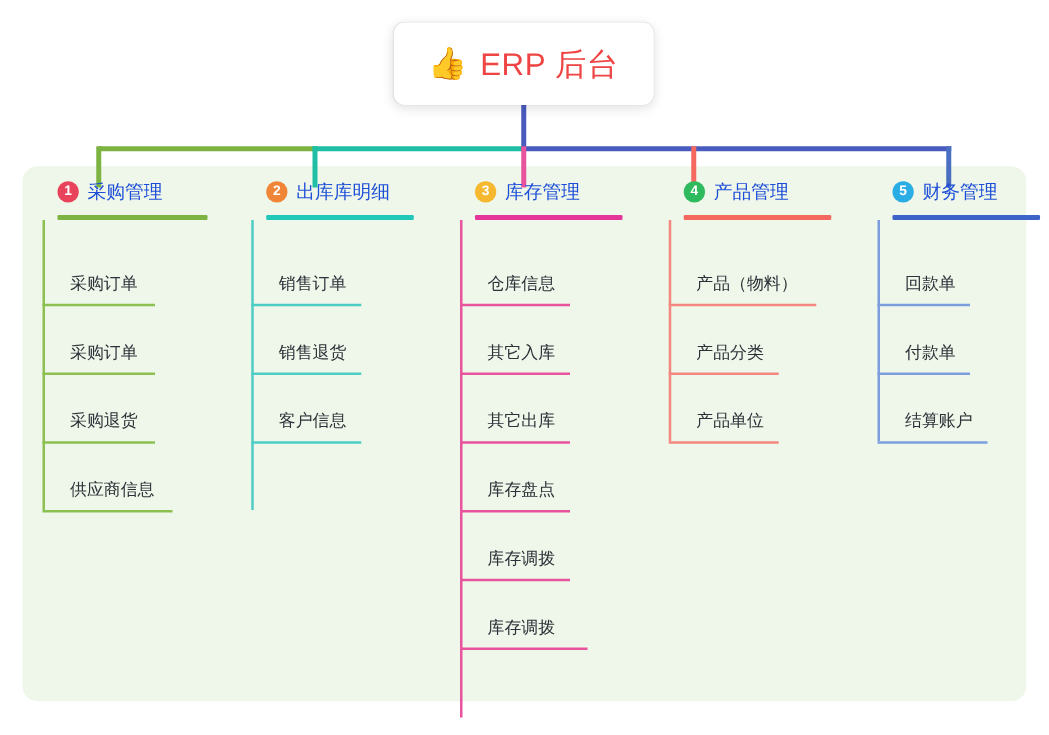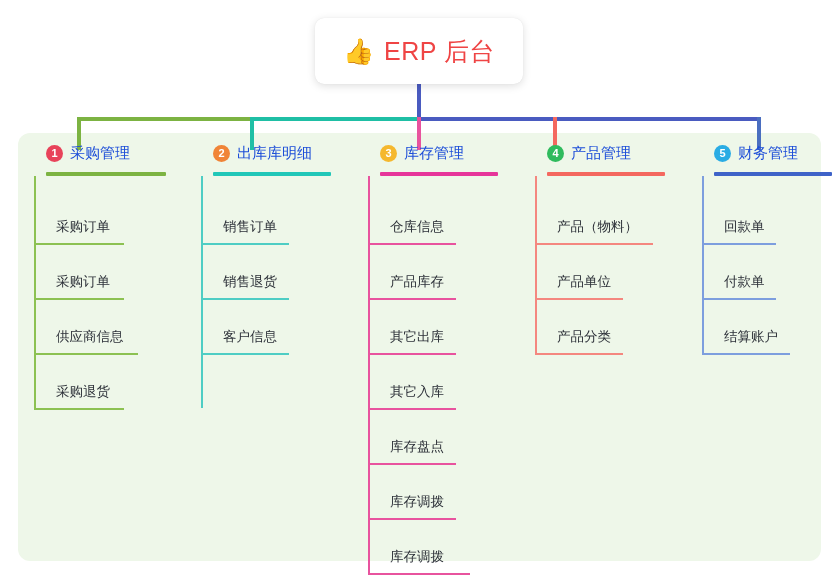--- a/index.html
+++ b/index.html
@@ -164,27 +164,27 @@
         <div class="spine" style="background: rgb(140, 193, 82); height: 232px;"></div>
         <div class="item">
           <span class="label">采购订单</span>
           <div class="underline" style="background: rgb(140, 193, 82); width: 90px;"></div>
         </div>
         <div class="item">
           <span class="label">采购订单</span>
           <div class="underline" style="background: rgb(140, 193, 82); width: 90px;"></div>
         </div>
         <div class="item">
+          <span class="label">采购退货</span>
+          <div class="underline" style="background: rgb(140, 193, 82); width: 90px;"></div>
+        </div>
+        <div class="item">
           <span class="label">供应商信息</span>
           <div class="underline" style="background: rgb(140, 193, 82); width: 104px;"></div>
         </div>
-        <div class="item">
-          <span class="label">采购退货</span>
-          <div class="underline" style="background: rgb(140, 193, 82); width: 90px;"></div>
-        </div>
       </div>
     </div>
     <div class="column" style="left: 193px; width: 160px;">
       <div class="col-head">
         <span class="badge" style="background: rgb(240, 132, 55);">2</span>
         <span class="col-title">出库库明细</span>
       </div>
       <div class="head-rule" style="background: rgb(33, 199, 184); width: 118px; margin-left: 20px;"></div>
       <div class="items">
         <div class="spine" style="background: rgb(78, 205, 196); height: 232px;"></div>
@@ -208,29 +208,25 @@
         <span class="col-title">库存管理</span>
       </div>
       <div class="head-rule" style="background: rgb(230, 53, 154); width: 118px; margin-left: 20px;"></div>
       <div class="items">
         <div class="spine" style="background: rgb(232, 83, 158); height: 398px;"></div>
         <div class="item">
           <span class="label">仓库信息</span>
           <div class="underline" style="background: rgb(232, 83, 158); width: 88px;"></div>
         </div>
         <div class="item">
-          <span class="label">产品库存</span>
+          <span class="label">其它入库</span>
           <div class="underline" style="background: rgb(232, 83, 158); width: 88px;"></div>
         </div>
         <div class="item">
           <span class="label">其它出库</span>
-          <div class="underline" style="background: rgb(232, 83, 158); width: 88px;"></div>
-        </div>
-        <div class="item">
-          <span class="label">其它入库</span>
           <div class="underline" style="background: rgb(232, 83, 158); width: 88px;"></div>
         </div>
         <div class="item">
           <span class="label">库存盘点</span>
           <div class="underline" style="background: rgb(232, 83, 158); width: 88px;"></div>
         </div>
         <div class="item">
           <span class="label">库存调拨</span>
           <div class="underline" style="background: rgb(232, 83, 158); width: 88px;"></div>
         </div>
@@ -246,27 +242,27 @@
         <span class="col-title">产品管理</span>
       </div>
       <div class="head-rule" style="background: rgb(244, 104, 95); width: 118px; margin-left: 20px;"></div>
       <div class="items">
         <div class="spine" style="background: rgb(244, 135, 127); height: 177px;"></div>
         <div class="item">
           <span class="label">产品（物料）</span>
           <div class="underline" style="background: rgb(244, 135, 127); width: 118px;"></div>
         </div>
         <div class="item">
+          <span class="label">产品分类</span>
+          <div class="underline" style="background: rgb(244, 135, 127); width: 88px;"></div>
+        </div>
+        <div class="item">
           <span class="label">产品单位</span>
           <div class="underline" style="background: rgb(244, 135, 127); width: 88px;"></div>
         </div>
-        <div class="item">
-          <span class="label">产品分类</span>
-          <div class="underline" style="background: rgb(244, 135, 127); width: 88px;"></div>
-        </div>
       </div>
     </div>
     <div class="column" style="left: 694px; width: 160px;">
       <div class="col-head">
         <span class="badge" style="background: rgb(42, 172, 228);">5</span>
         <span class="col-title">财务管理</span>
       </div>
       <div class="head-rule" style="background: rgb(62, 99, 200); width: 118px; margin-left: 20px;"></div>
       <div class="items">
         <div class="spine" style="background: rgb(125, 158, 222); height: 177px;"></div>

